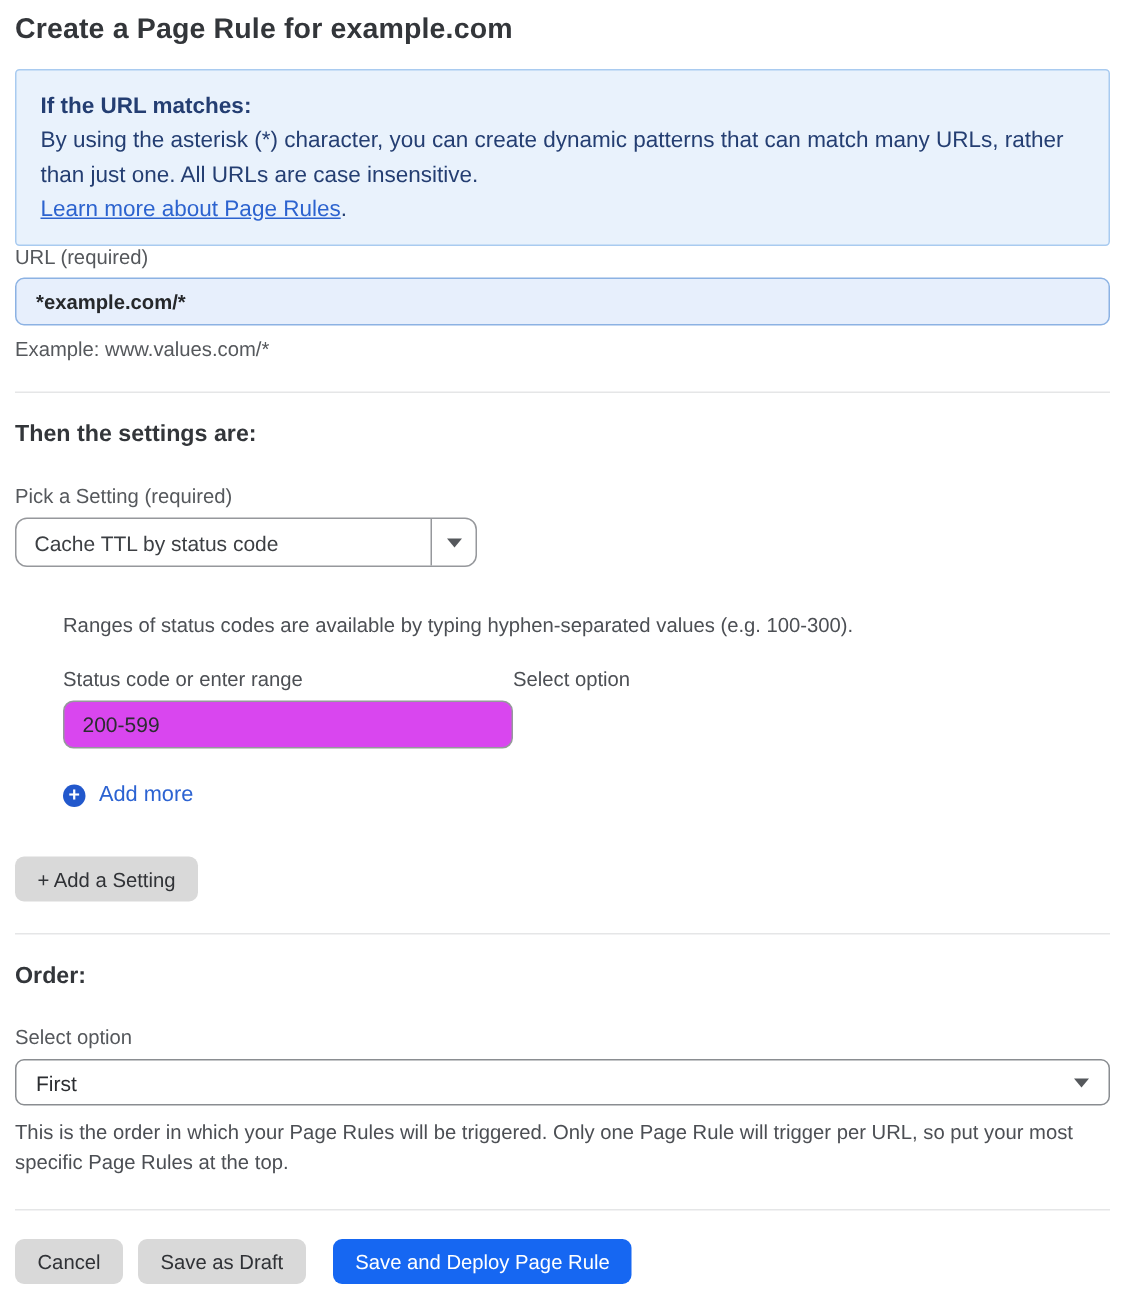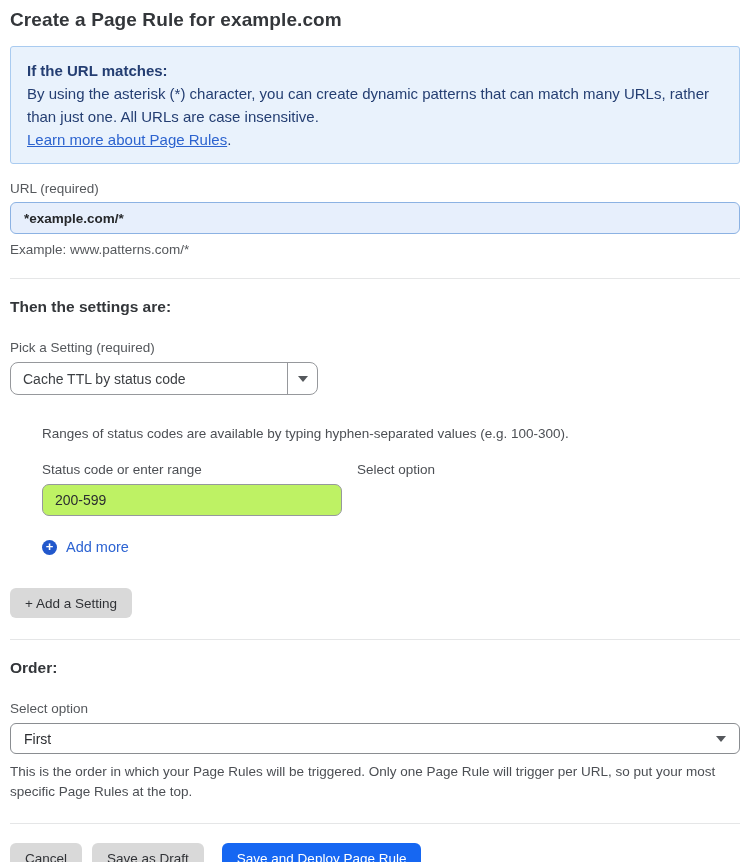--- a/index.html
+++ b/index.html
@@ -33,21 +33,20 @@
     color: #243e72;
   }
   .info-box .info-heading { font-weight: bold; }
   .info-box a.info-link {
     color: #2c63cf;
     text-decoration: underline;
     cursor: pointer;
   }
 
   .field-label {
-    margin-top: 17px;
     font-size: 13.5px;
     color: #55585c;
   }
   .url-input {
     display: block;
     margin-top: 6px;
     width: 100%;
     height: 32px;
     background: #e7effc;
     border: 1px solid #8cb2e3;
@@ -117,40 +116,39 @@
   .indent { margin-left: 32px; }
   .range-hint {
     margin-top: 31px;
     font-size: 13.5px;
     color: #4c4f54;
   }
 
   .fields-row {
     margin-top: 21px;
     display: flex;
-    gap: 15px;
   }
   .field-col-1 { width: 300px; }
   .field-col-2 { width: 299px; }
   .small-label {
     font-size: 13.5px;
     color: #4c4f54;
     margin-bottom: 7px;
   }
   .text-input {
     display: block;
     width: 100%;
     height: 32px;
     border: 1px solid #96989c;
     border-radius: 7px;
     padding: 0 12px;
     font-family: "Liberation Sans", sans-serif;
     font-size: 14px;
     color: #2b2d30;
-    background: #bef264;
+    background: #d946ef;
     outline: none;
   }
   .combo-select {
     width: 100%;
     height: 32px;
     border: 1px solid #96989c;
     border-radius: 7px;
     background: #ffffff;
     display: flex;
     align-items: center;
@@ -257,21 +255,21 @@
   <div class="info-box">
     <div class="info-heading">If the URL matches:</div>
     <div class="info-body">By using the asterisk (*) character, you can create dynamic patterns that can match many URLs, rather than just one. All URLs are case insensitive.</div>
     <div>
       <a class="info-link">Learn more about Page Rules</a><span>.</span>
     </div>
   </div>
 
   <div class="field-label">URL (required)</div>
   <input class="url-input" type="text" value="*example.com/*" style="">
-  <div class="helper-text">Example: www.patterns.com/*</div>
+  <div class="helper-text">Example: www.values.com/*</div>
 
   <hr class="divider">
 
   <div class="section-heading">Then the settings are:</div>
 
   <div class="field-label pick-label">Pick a Setting (required)</div>
   <div class="setting-select">
     <div class="select-value">Cache TTL by status code</div>
     <div class="select-caret-seg">
       <span class="caret-down"></span>

